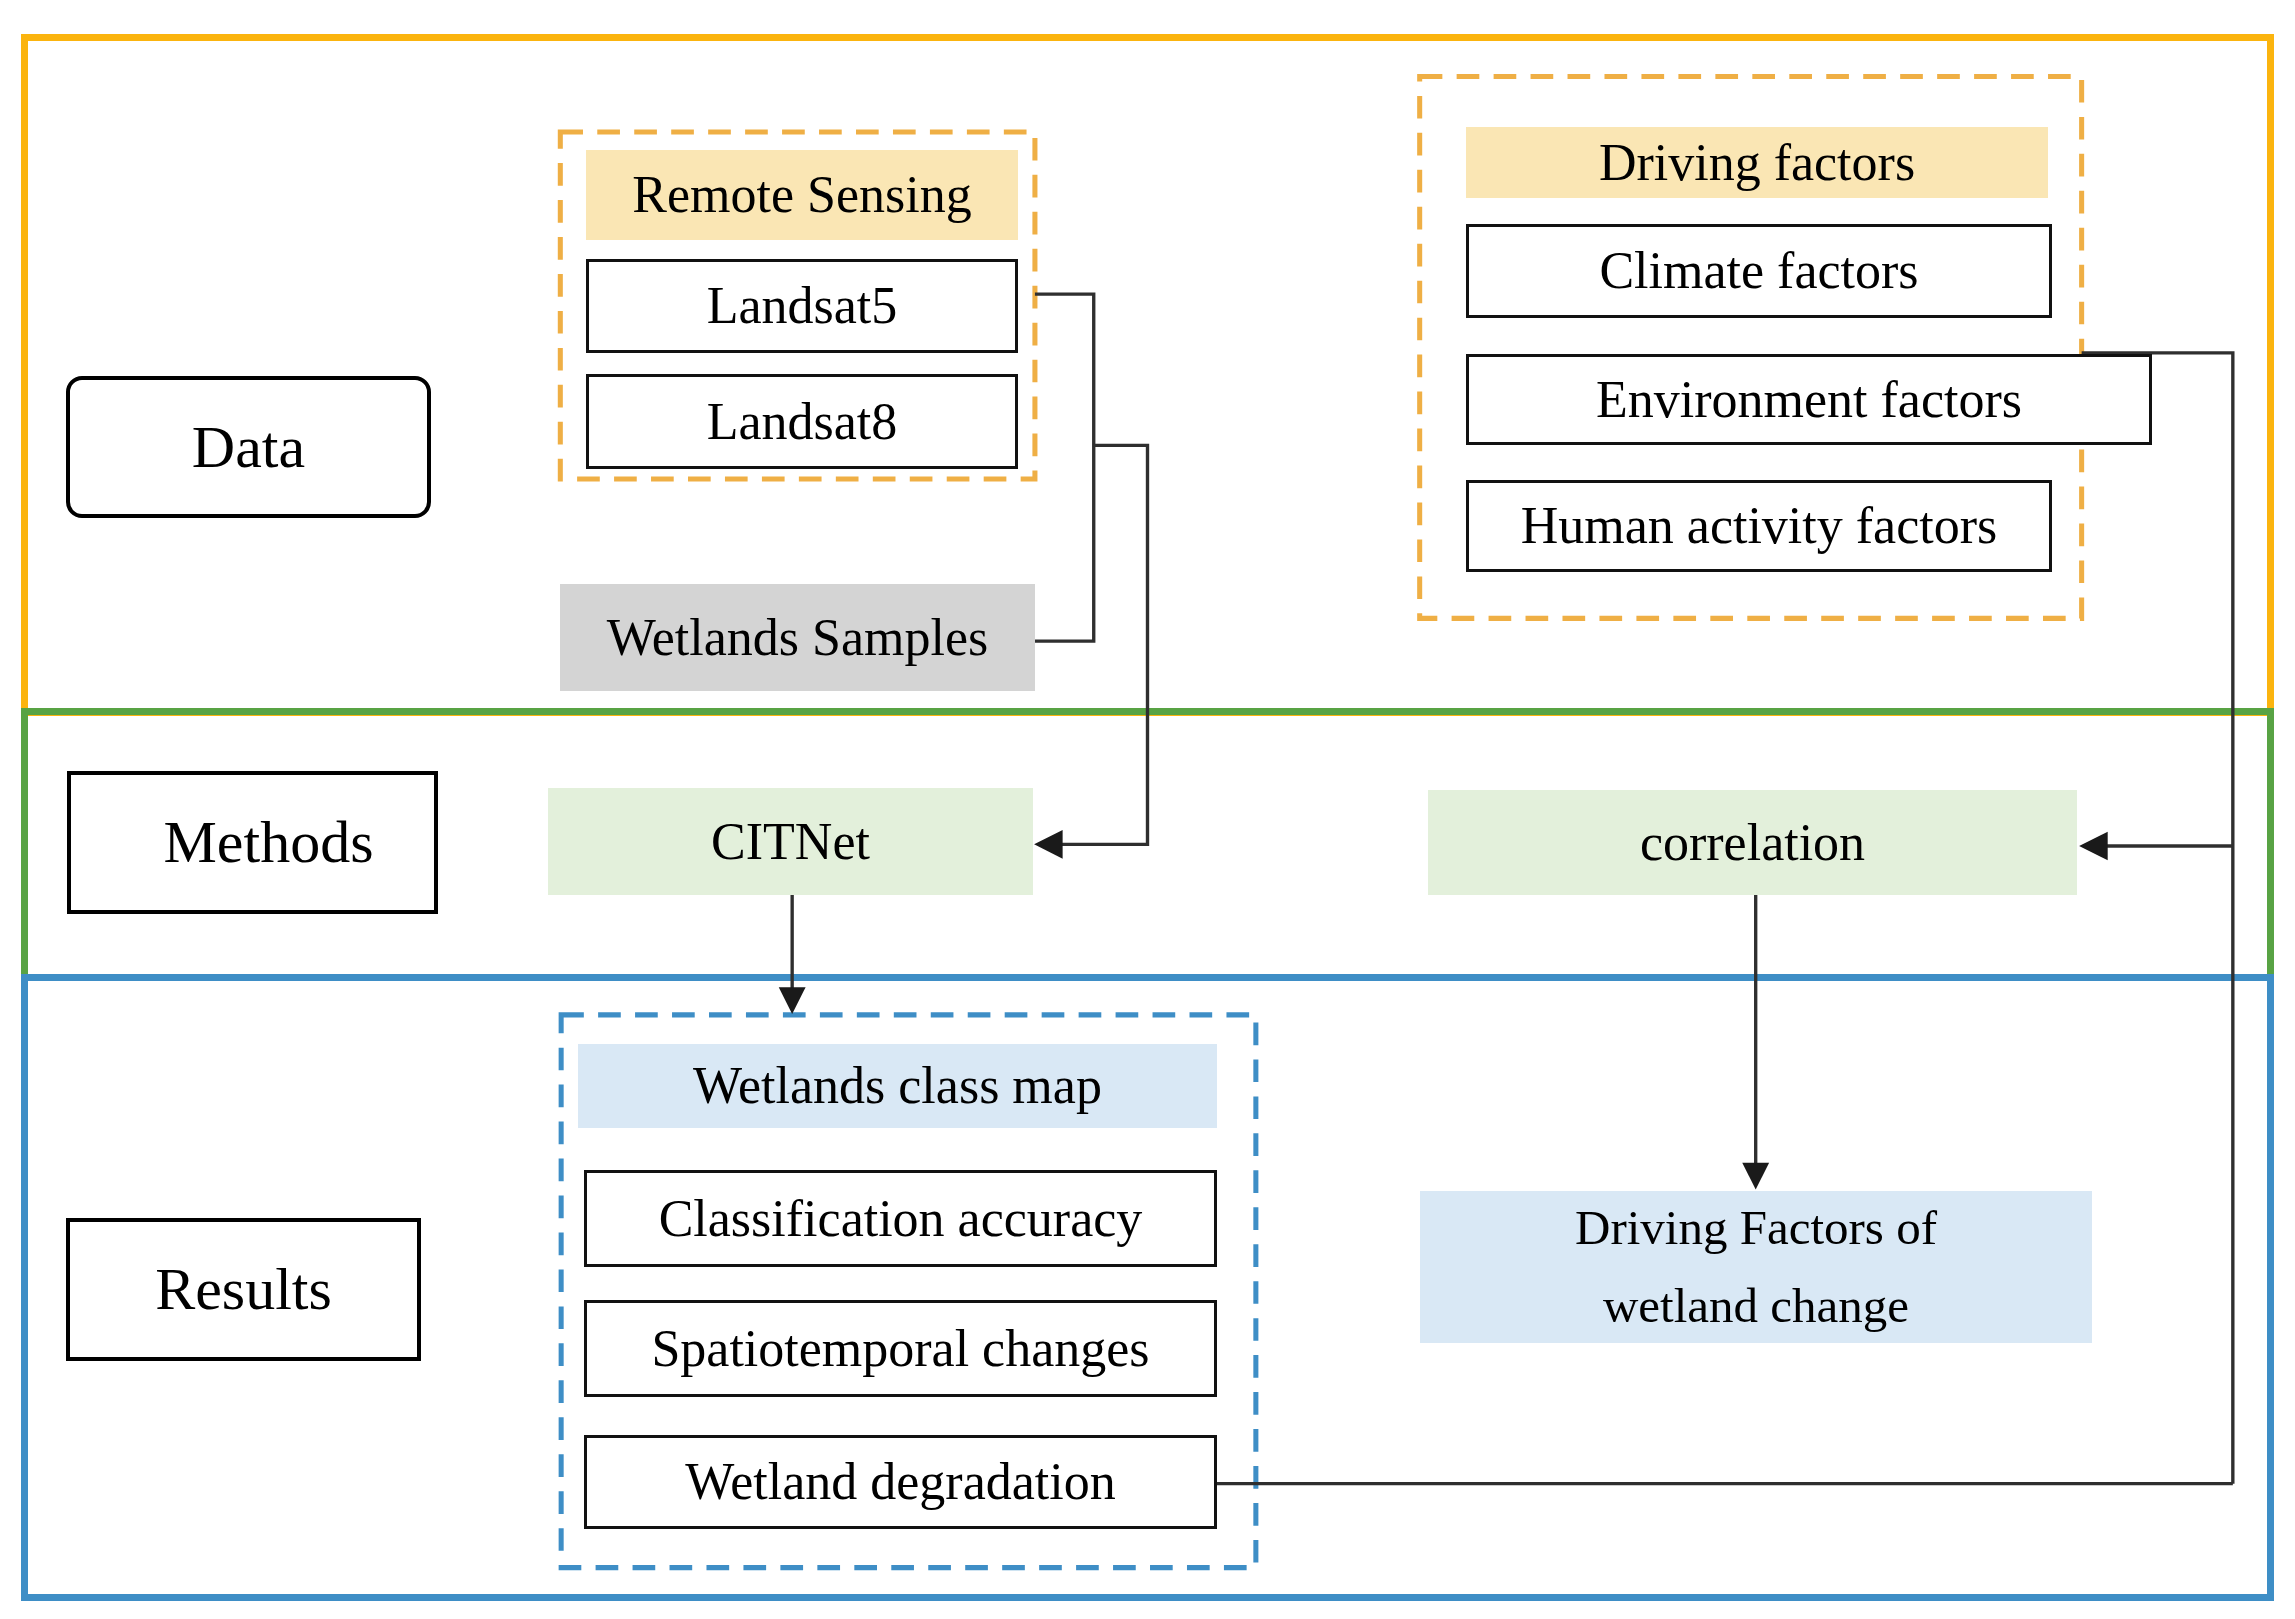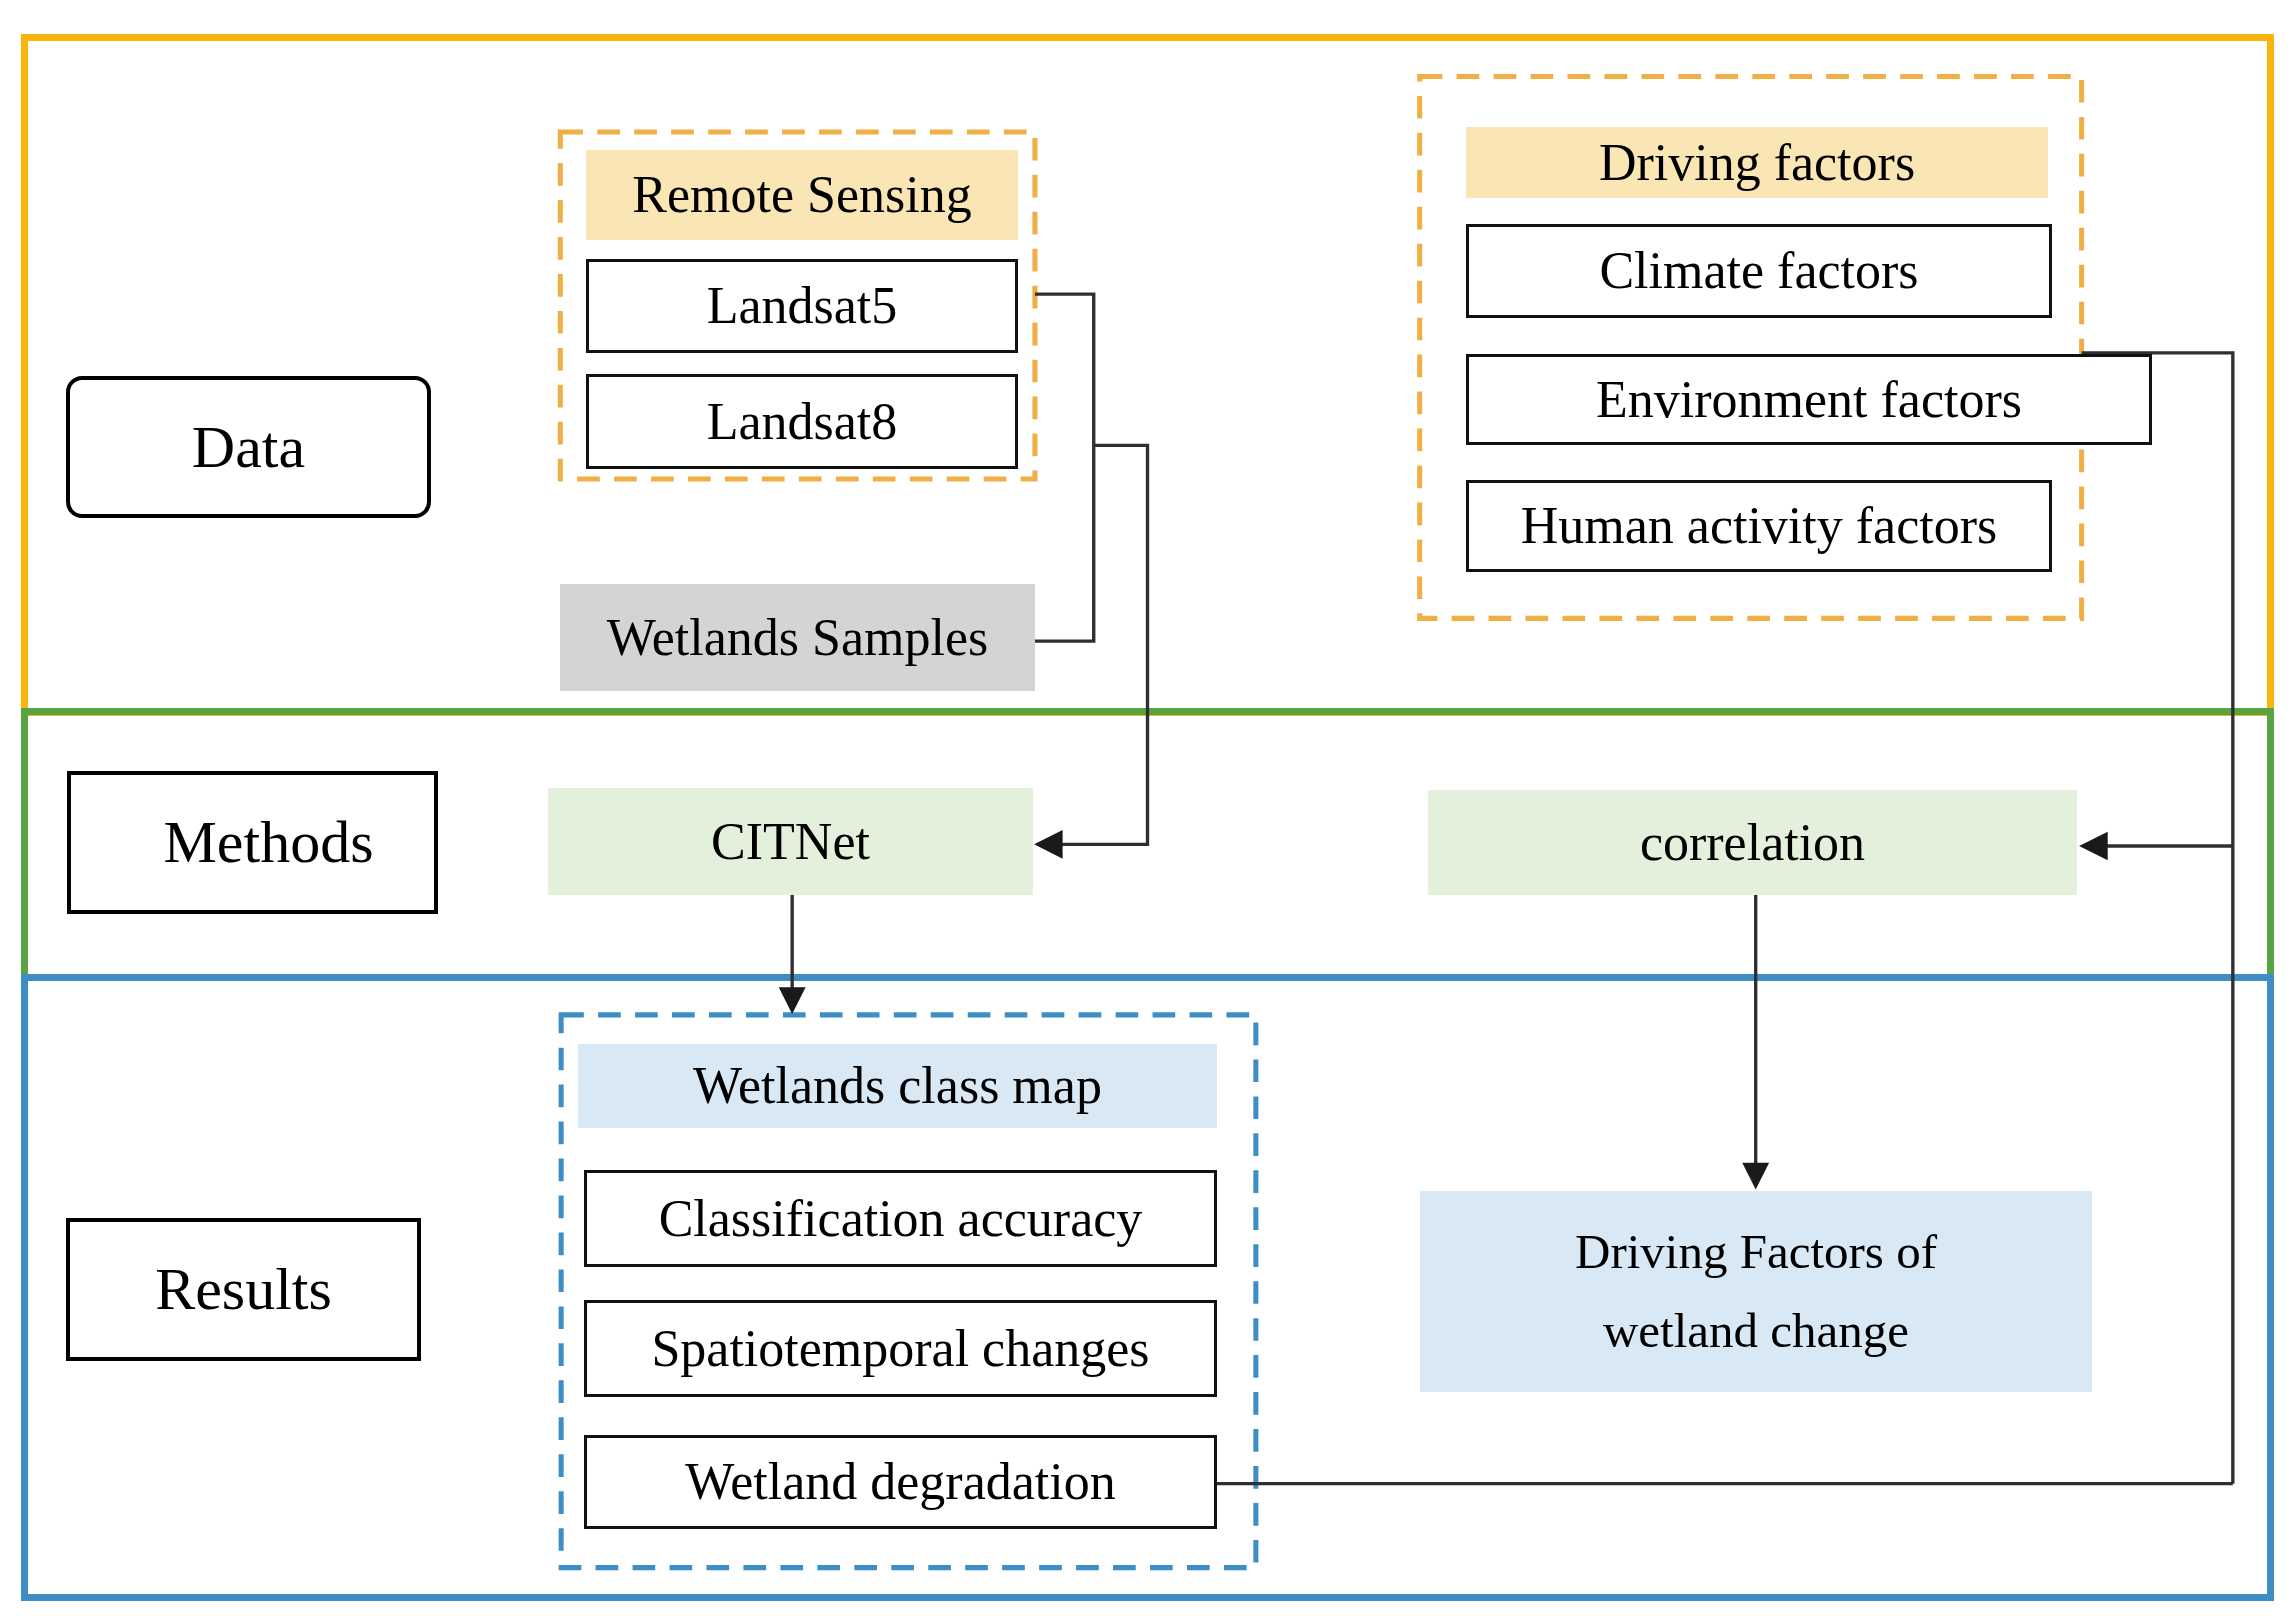--- a/index.html
+++ b/index.html
@@ -84,19 +84,19 @@
   <div class="abs node outlined" style="left:1466px;top:354px;width:686px;height:91px;">Environment factors</div>
   <div class="abs node outlined" style="left:1466px;top:480px;width:586px;height:92px;">Human activity factors</div>
 
   <div class="abs node fill-green" style="left:548px;top:788px;width:485px;height:107px;">CITNet</div>
   <div class="abs node fill-green" style="left:1428px;top:790px;width:649px;height:105px;">correlation</div>
 
   <div class="abs node fill-blue" style="left:578px;top:1044px;width:639px;height:84px;">Wetlands class map</div>
   <div class="abs node outlined" style="left:584px;top:1170px;width:633px;height:97px;">Classification accuracy</div>
   <div class="abs node outlined" style="left:584px;top:1300px;width:633px;height:97px;">Spatiotemporal changes</div>
   <div class="abs node outlined" style="left:584px;top:1435px;width:633px;height:94px;">Wetland degradation</div>
-  <div class="abs node fill-blue two-line" style="left:1420px;top:1191px;width:672px;height:201px;">
+  <div class="abs node fill-blue two-line" style="left:1420px;top:1191px;width:672px;height:152px;">
     <span>Driving Factors of</span>
     <span>wetland change</span>
   </div>
 
 </div>
 
 
 </body></html>

